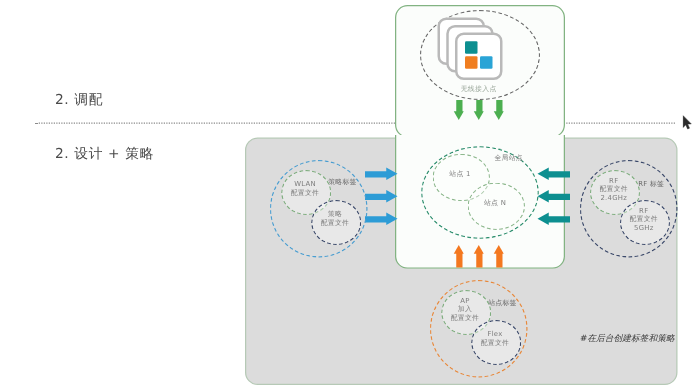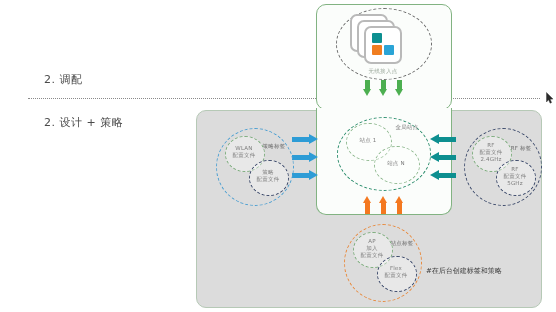--- a/index.html
+++ b/index.html
@@ -125,22 +125,22 @@
   .ring.solidbg{background:rgba(255,255,255,0.35);}
   .lbl{
     position:absolute;text-align:center;line-height:1.25;
     color:#7d7d7d;font-size:5.5px;letter-spacing:.2px;
     white-space:pre-line;
   }
   .lbl-dark{color:#6a6a6a;}
 
   
   #footnote{
-    position:absolute;left:426px;top:266px;
-    color:#3b3b3b;font-size:7px;white-space:nowrap;
+    position:absolute;left:464px;top:266px;
+    color:#3b3b3b;font-size:7px;white-space:nowrap;font-style:italic;
   }
 </style>
 </head>
 <body>
 
 <div id="stage">
 
   <div class="step-label" id="step2">2. 调配</div>
   <div class="step-label" id="step1">2. 设计 + 策略</div>
 

